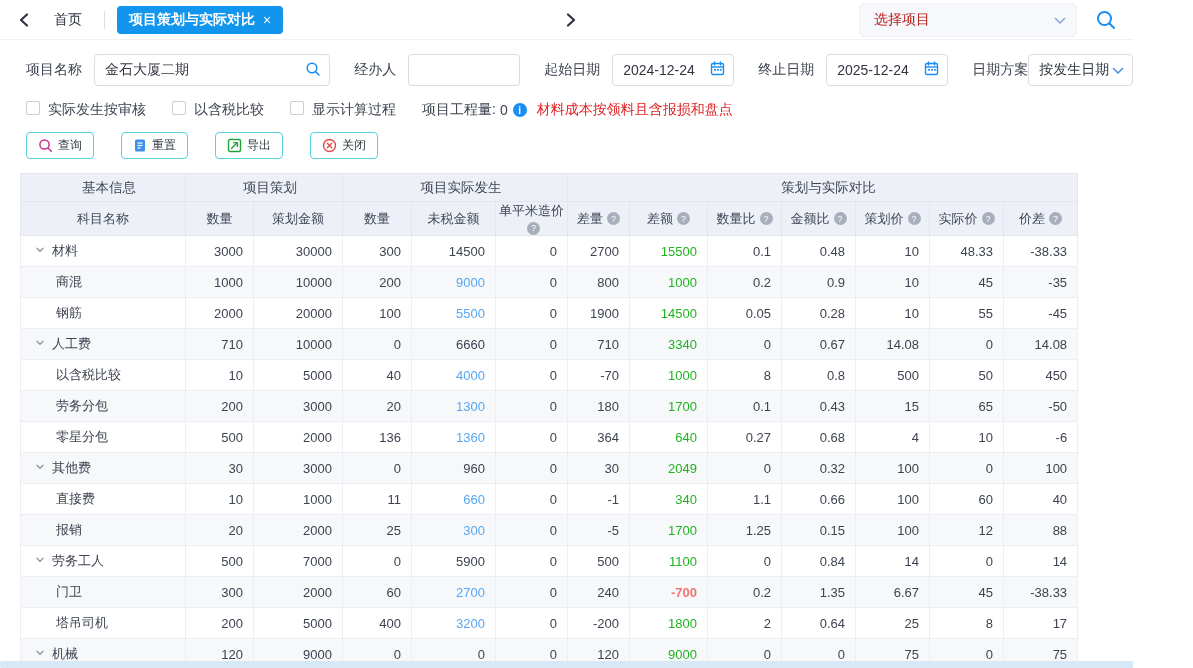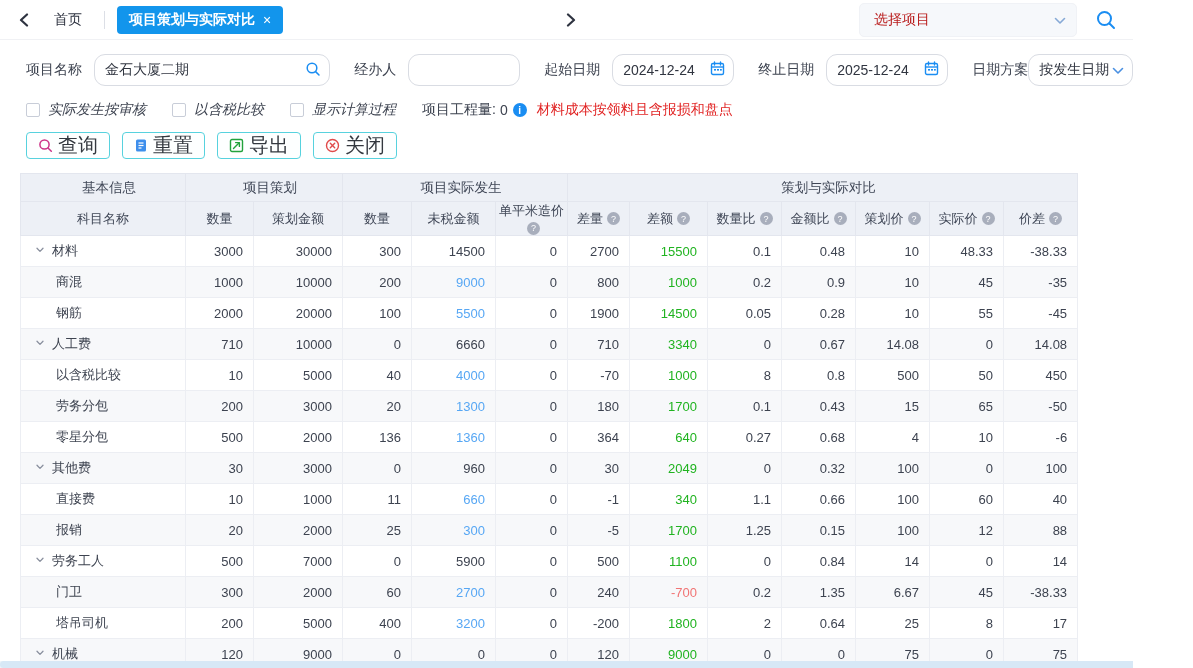--- a/index.html
+++ b/index.html
@@ -18,63 +18,63 @@
   .active-tab .x { margin-left:8px; font-weight:400; font-size:14px; cursor:pointer; }
   .topbar-spacer { flex:1; }
   .proj-select { width:218px; height:34px; background:#f6f8fb; border:1px solid #f0f2f6; border-radius:5px;
     display:flex; align-items:center; padding:0 10px 0 14px; margin-right:16px; cursor:pointer; }
   .proj-select .ph { color:#b91c1c; font-size:14px; flex:1; }
   .topbar-search { width:26px; height:26px; display:flex; align-items:center; justify-content:center; cursor:pointer; margin-right:4px; }
 
   
   .filter-row { display:flex; align-items:center; margin:14px 0 0 26px; height:32px; }
   .f-label { font-size:14px; color:#3d4350; white-space:nowrap; }
-  .f-input { height:32px; border:1px solid #d9dce3; border-radius:11px; background:#fff;
+  .f-input { height:32px; border:1px solid #d9dce3; border-radius:4px; background:#fff;
     display:flex; align-items:center; padding:0 8px 0 10px; font-size:14px; color:#303540; }
   .f-input input { border:none; outline:none; font-size:14px; color:#303540; flex:1; min-width:0;
     font-family:"Liberation Sans","DejaVu Sans",sans-serif; background:transparent; }
   .w-name { width:262px; margin:0 24px 0 12px; }
   .w-agent { width:112px; margin:0 24px 0 12px; }
   .w-date { width:122px; margin:0 24px 0 12px; }
   .w-plan { width:115px; justify-content:space-between; cursor:pointer; }
 
   
   .options-row { display:flex; align-items:center; margin:14px 0 0 26px; height:20px; font-size:14px; }
-  .chk { display:flex; align-items:center; margin-right:26px; cursor:pointer;font-style:italic; }
+  .chk { display:flex; align-items:flex-start; margin-right:26px; cursor:pointer; }
   .chk .box { width:14px; height:14px; border:1px solid #c8cdd8; border-radius:2px; background:#fff; margin-right:8px; }
   .qty-wrap { display:flex; align-items:center; margin-right:10px; }
   .qty-wrap .val { margin-left:4px; }
   .info-dot { width:14px; height:14px; border-radius:50%; background:#1a8df2; color:#fff; font-size:10px;
     display:inline-flex; align-items:center; justify-content:center; margin-left:5px; font-weight:700; }
   .warning { color:#e12424; font-size:14px; }
 
   
   .toolbar-row { display:flex; align-items:center; margin:12px 0 0 26px; height:27px; }
   .btn { height:27px; border:1px solid #57d2de; border-radius:4px; background:#fdffff;
-    display:inline-flex; align-items:center; padding:0 11px; margin-right:12px; font-size:20px; color:#33383f; cursor:pointer; }
+    display:inline-flex; align-items:center; padding:0 11px; margin-right:27px; font-size:12px; color:#33383f; cursor:pointer; }
   .btn svg { margin-right:5px; }
 
   
   .table-wrap { margin:14px 0 0 20px; }
   table { border-collapse:collapse; table-layout:fixed; width:1057px; font-size:13px; }
   thead th { background:#edf0f6; color:#3f4656; font-weight:400; border:1px solid #e3e6ee; }
   tr.group-row th { height:28px; font-size:13.5px;padding-left:12px; }
   tr.col-row th { height:30px; }
   tr.col-row th .help { display:inline-flex; width:13px; height:13px; border-radius:50%; background:#a8aebc; color:#fff;
     font-size:9px; align-items:center; justify-content:center; margin-left:4px; vertical-align:1px; cursor:pointer; }
   tbody td { height:31px; border:1px solid #eceef3; text-align:right; padding-right:10px; color:#3d4350; }
   tbody tr.odd td { background:#f7f8fa; }
   tbody tr.even td { background:#fff; }
   td.name-cell { text-align:left; padding-right:0; }
   td.name-cell.parent { padding-left:14px; }
   td.name-cell.child { padding-left:35px; }
   td.name-cell .chev { margin-right:7px; }
   td .blue { color:#57a7f4; cursor:pointer; }
   td .green { color:#20b320; }
-  td .red { color:#f17474; }
+  td .red { color:#f17474;font-weight:bold; }
 
   
   .hscroll { position:absolute; left:0; bottom:0; width:1193px; height:7px; background:#eef4f9; }
   .hscroll .thumb { position:absolute; left:0; top:0; height:7px; width:1193px; background:#d7e8f6; border-radius:4px; }
 </style>
 </head>
 <body>
 
 <div class="app">
 

